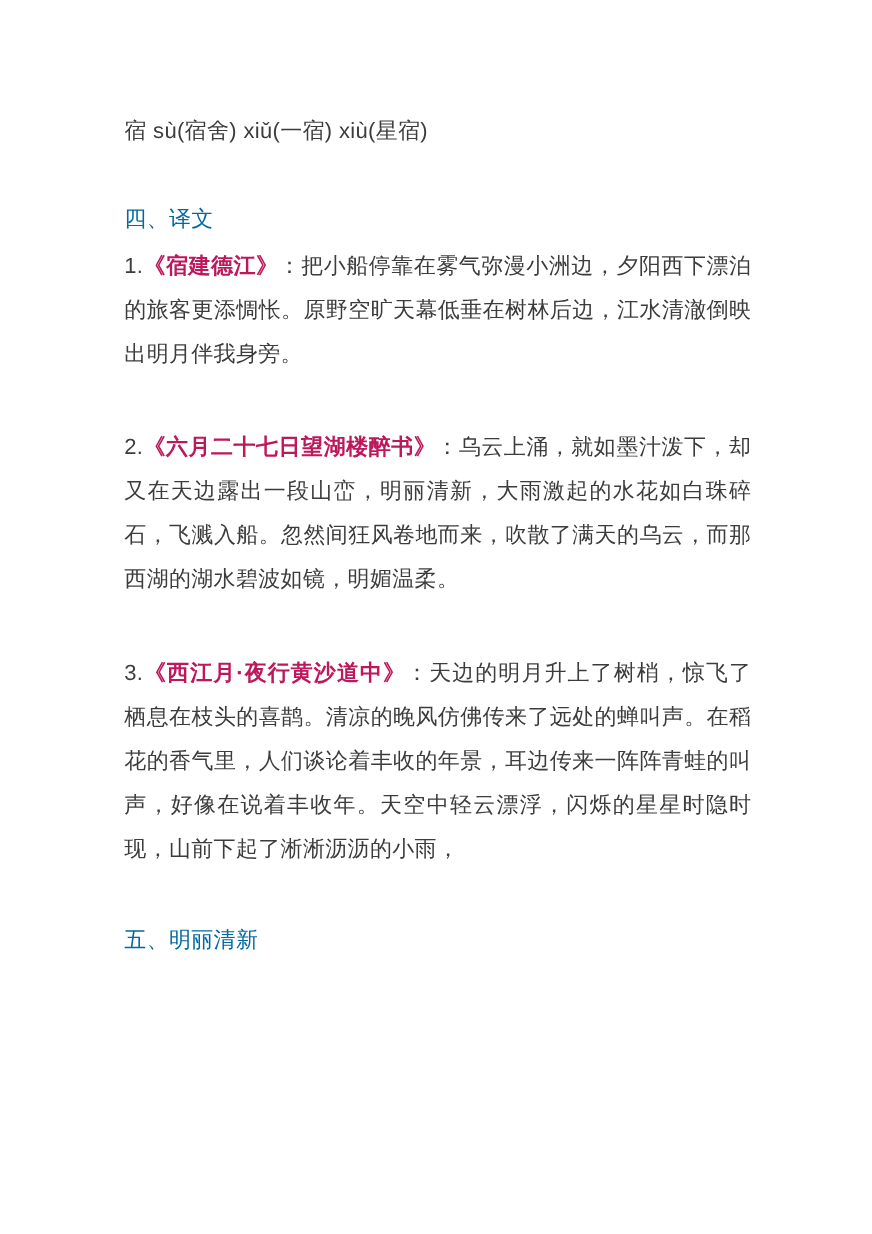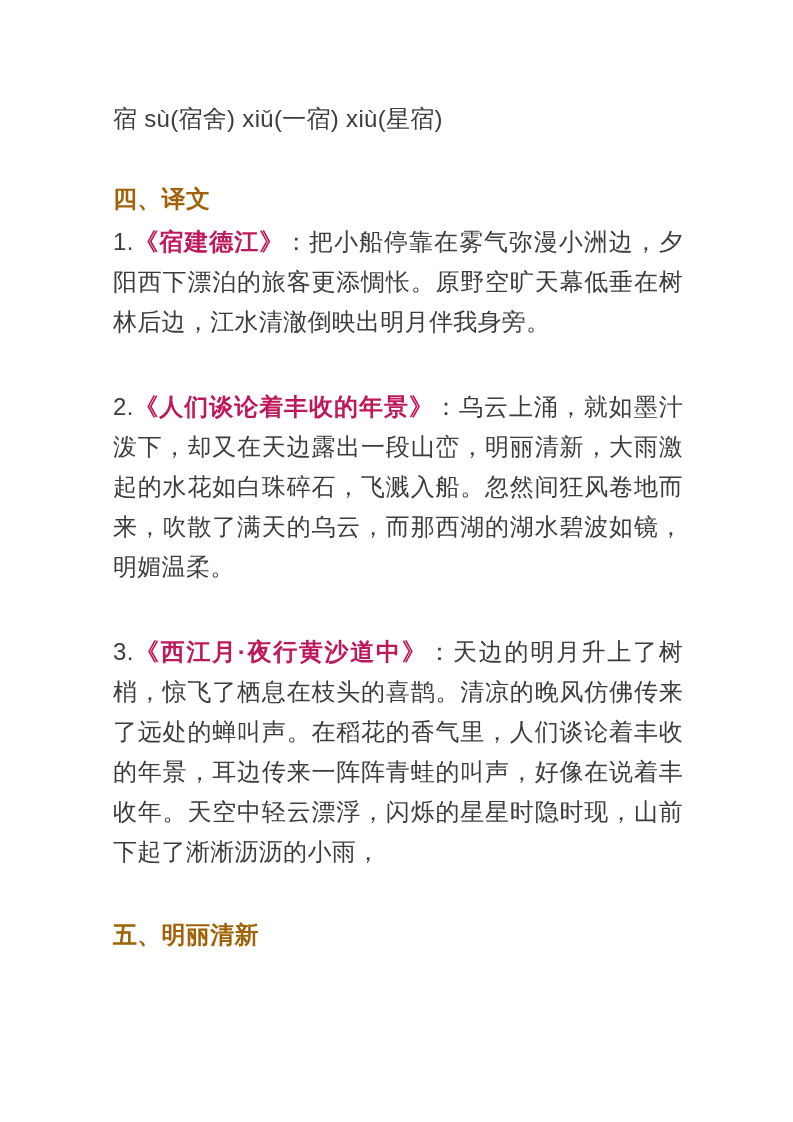--- a/index.html
+++ b/index.html
@@ -18,31 +18,31 @@
   }
   .content {
     position: absolute;
     left: 113px;
     top: 0;
     width: 570px;
     padding-top: 99px;
   }
   .line, .para, .heading {
     margin: 0;
-    font-size: 24px;
+    font-size: 20px;
     line-height: 40px;
     font-weight: 400;
     letter-spacing: 0.3px;
   }
   .para {
     text-align: justify;
   }
   .heading {
-    font-weight: 700;
-    color: #a16207;
+    font-weight: 400;
+    color: #0369a1;
   }
   .bold {
     font-weight: 700;
     color: #be185d;
   }
   
   .pinyin        { margin-top: 0;    }
   .h-translation { margin-top: 40px; }
   .p-item1       { margin-top: 3px;  }
   .p-item2       { margin-top: 45px; }
@@ -57,21 +57,21 @@
 
 <div class="page">
   <div class="content">
 
     <p class="line pinyin">宿 sù(宿舍) xiǔ(一宿) xiù(星宿)</p>
 
     <h2 class="heading h-translation">四、译文</h2>
 
     <p class="para p-item1"><span>1.</span><span class="bold">《宿建德江》</span><span>：</span><span>把小船停靠在雾气弥漫小洲边，夕阳西下漂泊的旅客更添惆怅。原野空旷天幕低垂在树林后边，江水清澈倒映出明月伴我身旁。</span></p>
 
-    <p class="para p-item2"><span>2.</span><span class="bold">《人们谈论着丰收的年景》</span><span>：</span><span>乌云上涌，就如墨汁泼下，却又在天边露出一段山峦，明丽清新，大雨激起的水花如白珠碎石，飞溅入船。忽然间狂风卷地而来，吹散了满天的乌云，而那西湖的湖水碧波如镜，明媚温柔。</span></p>
+    <p class="para p-item2"><span>2.</span><span class="bold">《六月二十七日望湖楼醉书》</span><span>：</span><span>乌云上涌，就如墨汁泼下，却又在天边露出一段山峦，明丽清新，大雨激起的水花如白珠碎石，飞溅入船。忽然间狂风卷地而来，吹散了满天的乌云，而那西湖的湖水碧波如镜，明媚温柔。</span></p>
 
     <p class="para p-item3"><span>3.</span><span class="bold">《西江月·夜行黄沙道中》</span><span>：</span><span>天边的明月升上了树梢，惊飞了栖息在枝头的喜鹊。清凉的晚风仿佛传来了远处的蝉叫声。在稻花的香气里，人们谈论着丰收的年景，耳边传来一阵阵青蛙的叫声，好像在说着丰收年。天空中轻云漂浮，闪烁的星星时隐时现，山前下起了淅淅沥沥的小雨，</span></p>
 
 
     <h2 class="heading h-questions">五、明丽清新</h2>
 
 
 
   </div>
 </div>

